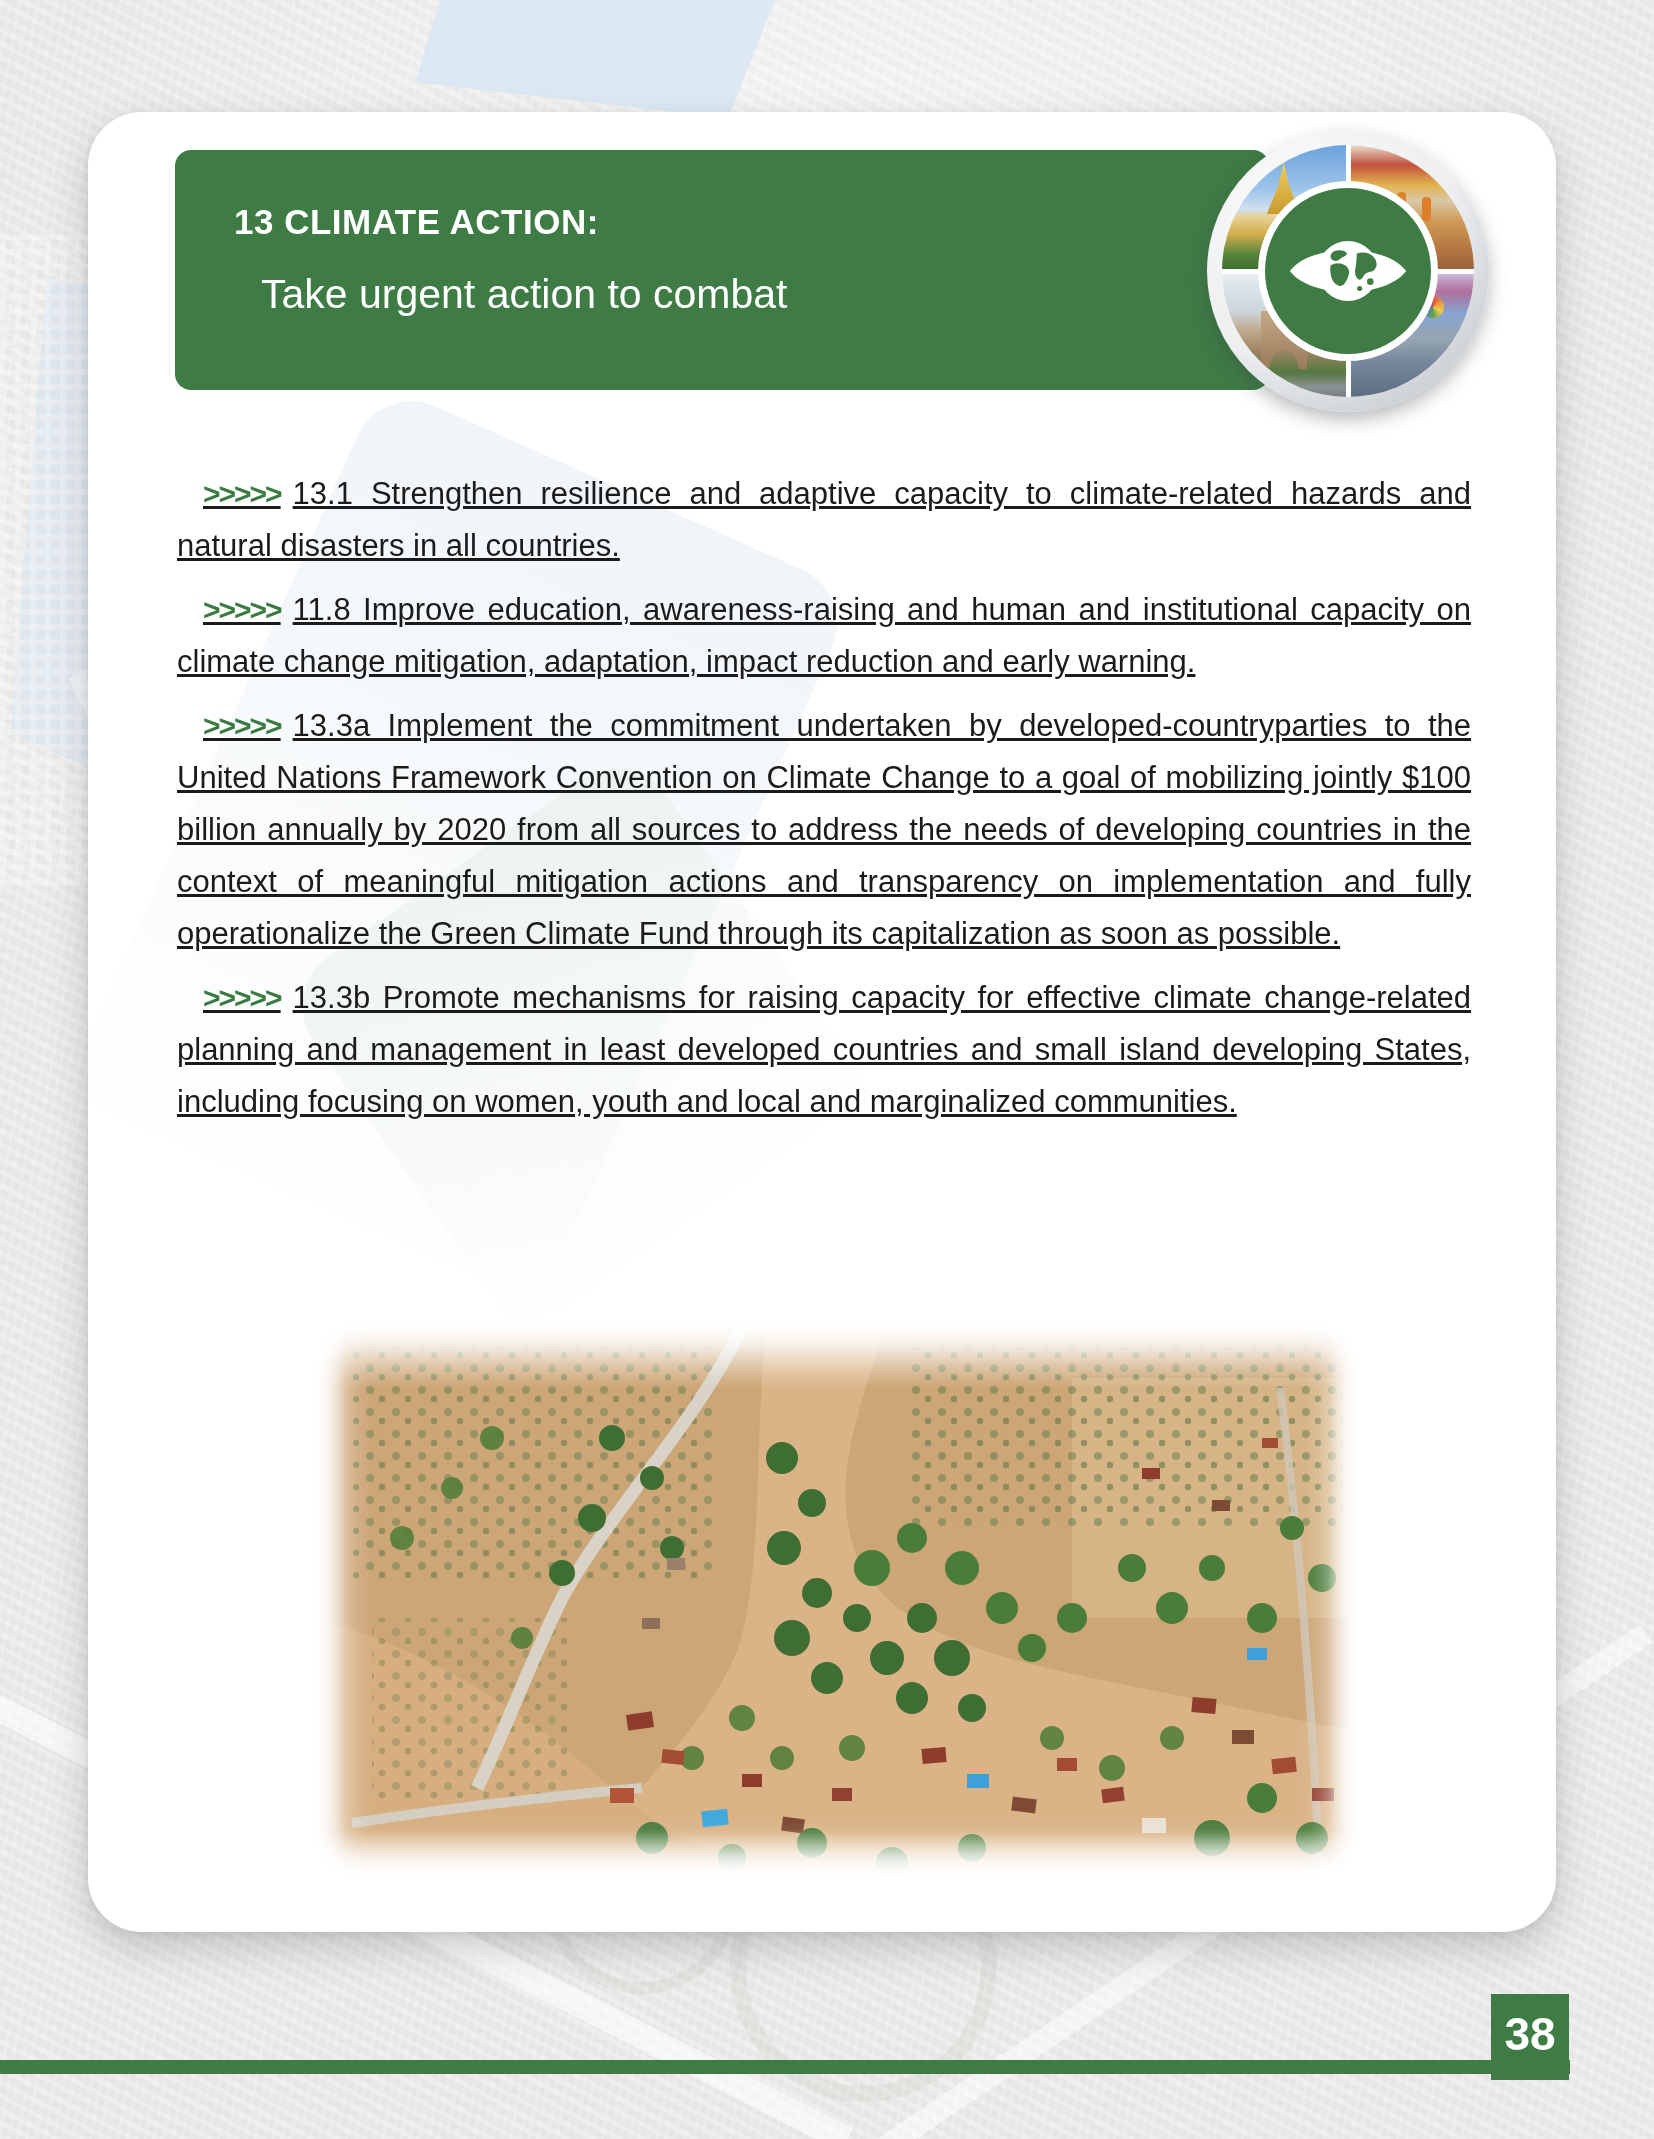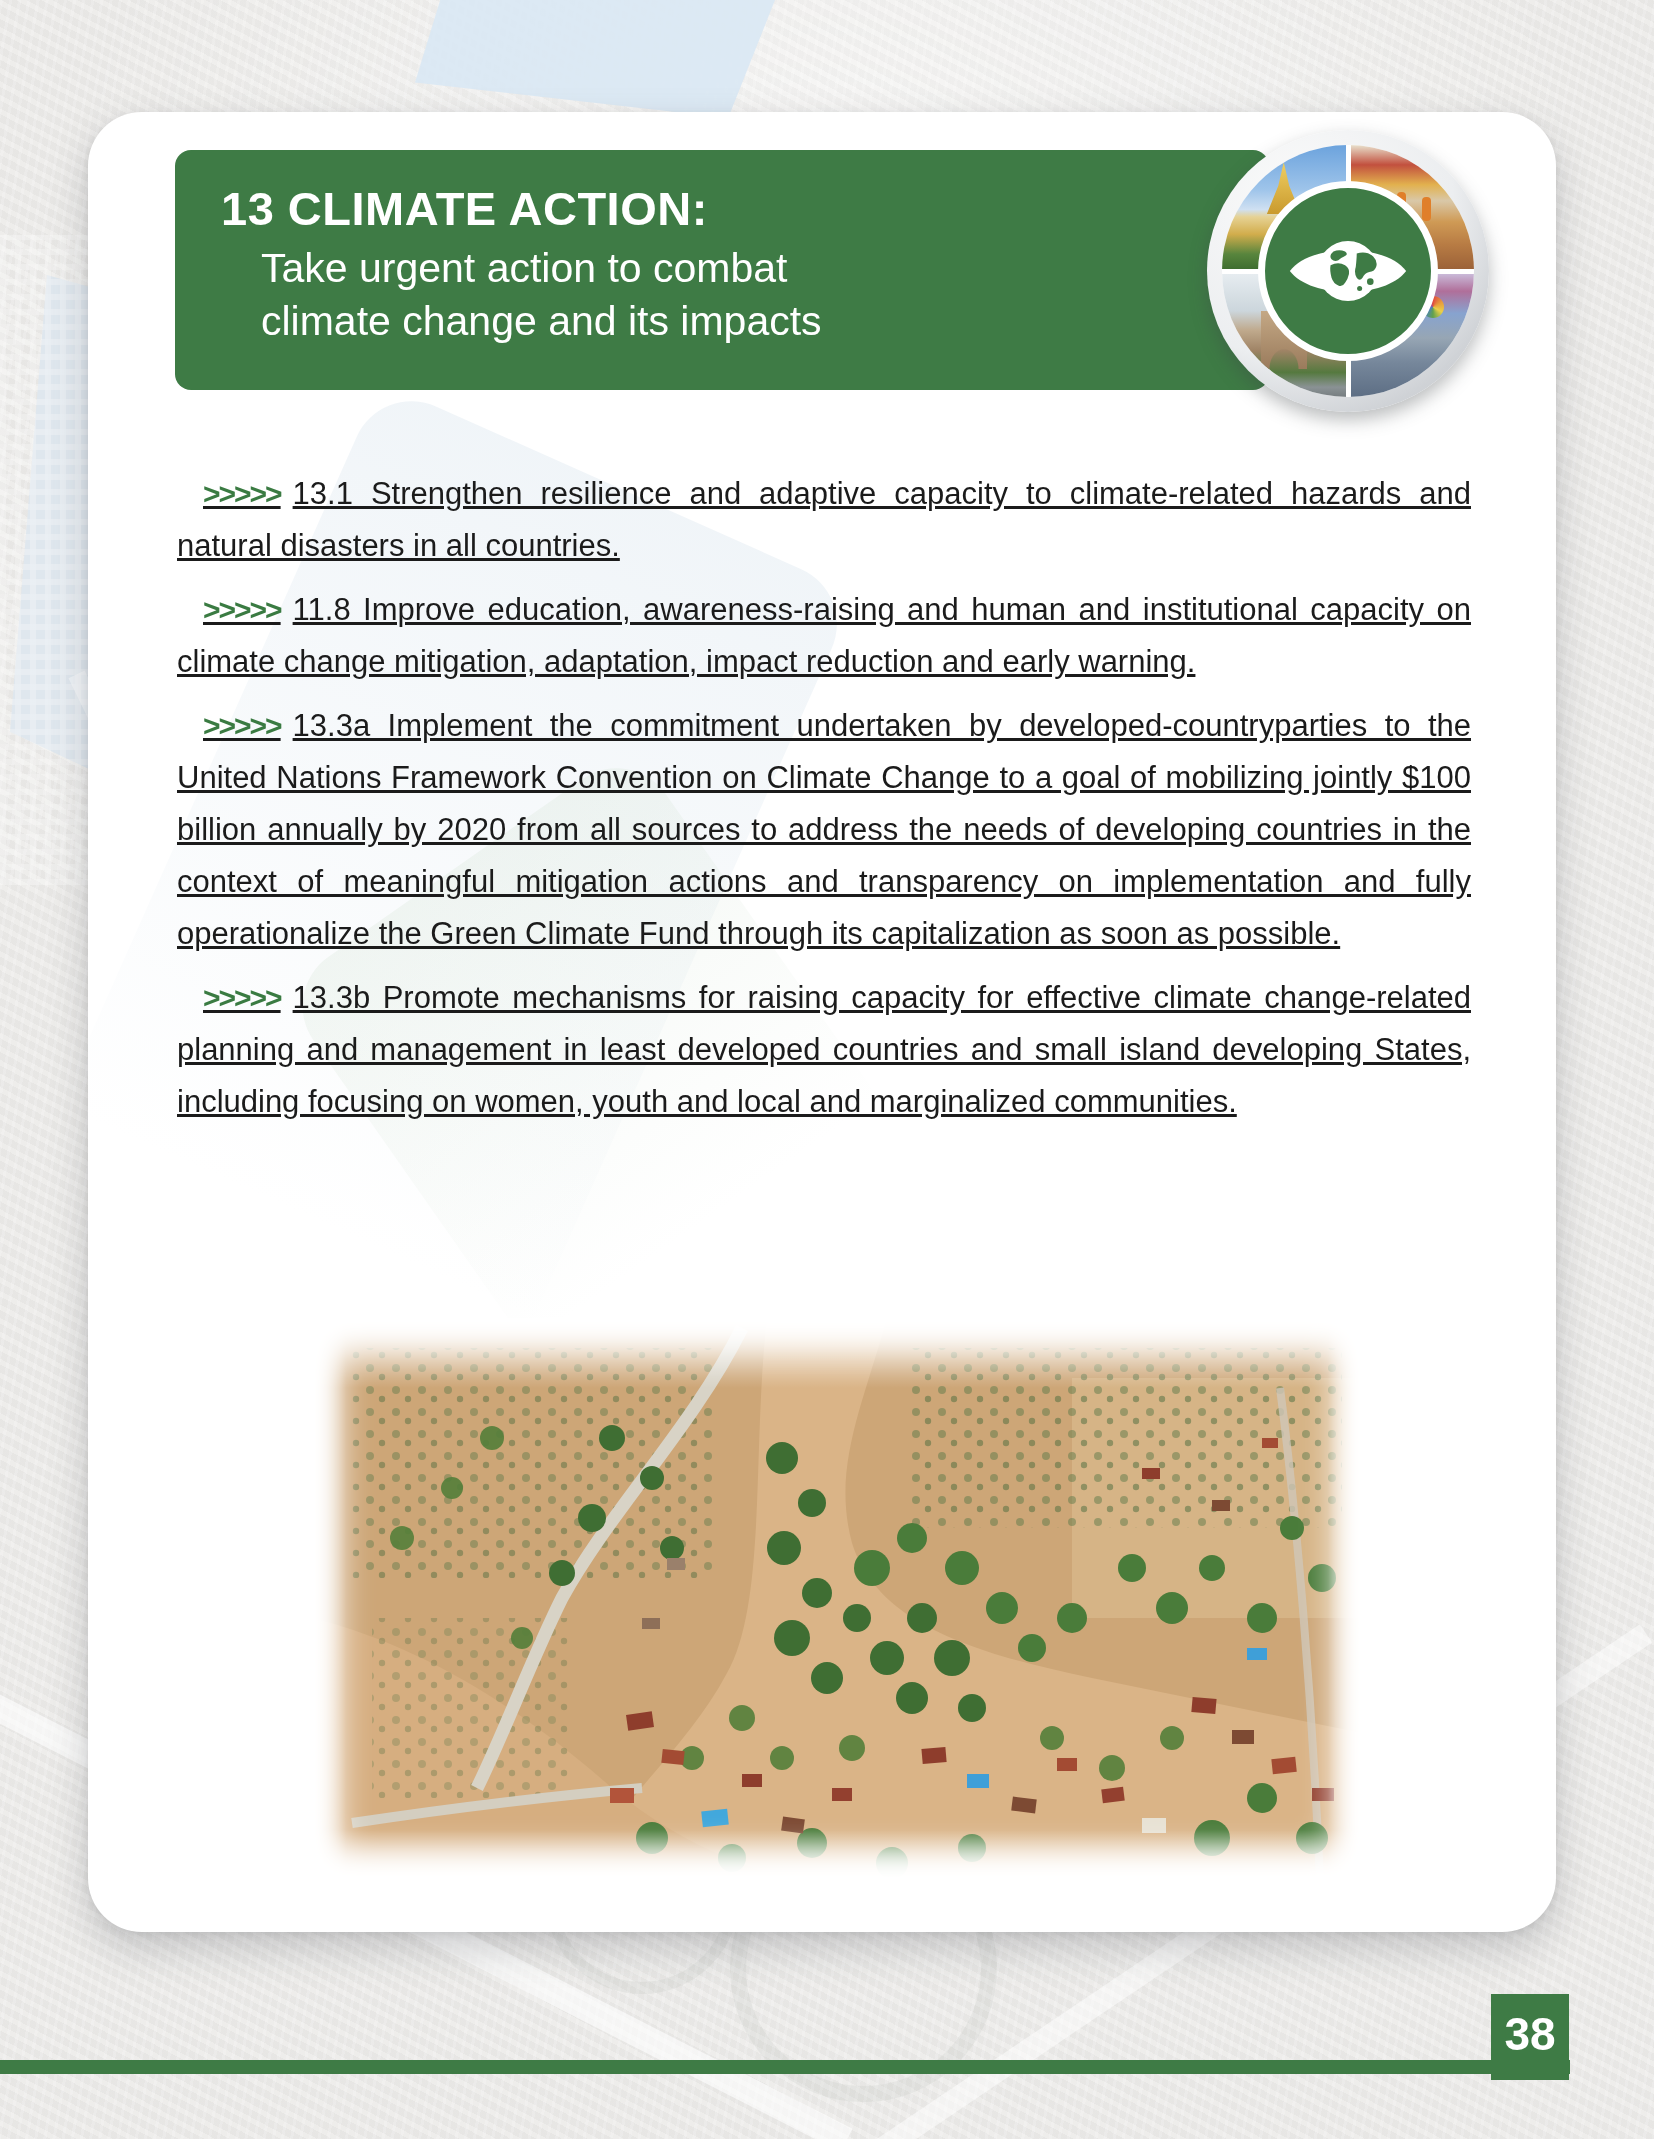--- a/index.html
+++ b/index.html
@@ -31,21 +31,21 @@
   
   .card{left:88px;top:112px;width:1468px;height:1820px;background:#fff;border-radius:54px;
     box-shadow:0 16px 38px rgba(90,95,100,.28),0 2px 8px rgba(0,0,0,.08);z-index:2;}
   .deco-band{left:55px;top:330px;width:520px;height:1060px;transform:rotate(24deg);border-radius:60px;
     background:linear-gradient(180deg,rgba(213,226,236,.35),rgba(213,226,236,0) 75%);}
   .deco-band2{left:330px;top:700px;width:430px;height:620px;transform:rotate(-35deg);border-radius:60px;
     background:linear-gradient(180deg,rgba(213,228,213,.28),rgba(213,228,213,0) 70%);}
   
   .banner{left:87px;top:38px;width:1094px;height:240px;border-radius:16px;background:#3E7B45;
     color:#fff;box-sizing:border-box;padding:26px 30px 0 42px;}
-  .banner-title{font-size:47px;font-weight:700;letter-spacing:.5px;line-height:58px;margin:4px;}
+  .banner-title{font-size:35px;font-weight:700;letter-spacing:.5px;line-height:58px;margin:17px;}
   .banner-sub{font-size:41px;font-weight:500;line-height:53px;margin-left:44px;}
   
   .badge{left:1119px;top:18px;width:282px;height:282px;}
   .badge-ring{left:0;top:0;width:282px;height:282px;border-radius:50%;
     background:radial-gradient(circle at 32% 26%,#fbfbfb 0%,#eceef0 55%,#cfd2d6 78%,#c2c5c9 100%);
     box-shadow:0 8px 18px rgba(60,65,70,.35);}
   .badge-photos{left:15px;top:15px;width:252px;height:252px;border-radius:50%;overflow:hidden;
     background:#fff;display:grid;grid-template-columns:1fr 1fr;grid-template-rows:1fr 1fr;gap:5px;}
   .q{position:relative;overflow:hidden;}
   .q-tl{background:linear-gradient(180deg,#6ca3dd 0%,#9ec4ea 36%,#cfe0f2 52%,#e6d294 58%,#d2ad4c 72%,#58853d 88%,#3f6e30 100%);}
@@ -91,21 +91,20 @@
 <div class="abs wm-ring r1"></div>
 <div class="abs wm-ring r2"></div>
 
 <div class="abs card">
   <div class="abs deco-band"></div>
   <div class="abs deco-band2"></div>
 
   <div class="abs banner">
     <h1 class="banner-title">13 CLIMATE ACTION:</h1>
     <div class="banner-sub">Take urgent action to combat</div>
-    <div class="banner-sub">climate change and its impacts</div>
   </div>
 
   <div class="abs badge">
     <div class="abs badge-ring"></div>
     <div class="abs badge-photos">
       <div class="q q-tl">
           <div class="stupa"></div>
         </div>
       <div class="q q-tr">
           <div class="monk m1"></div>

